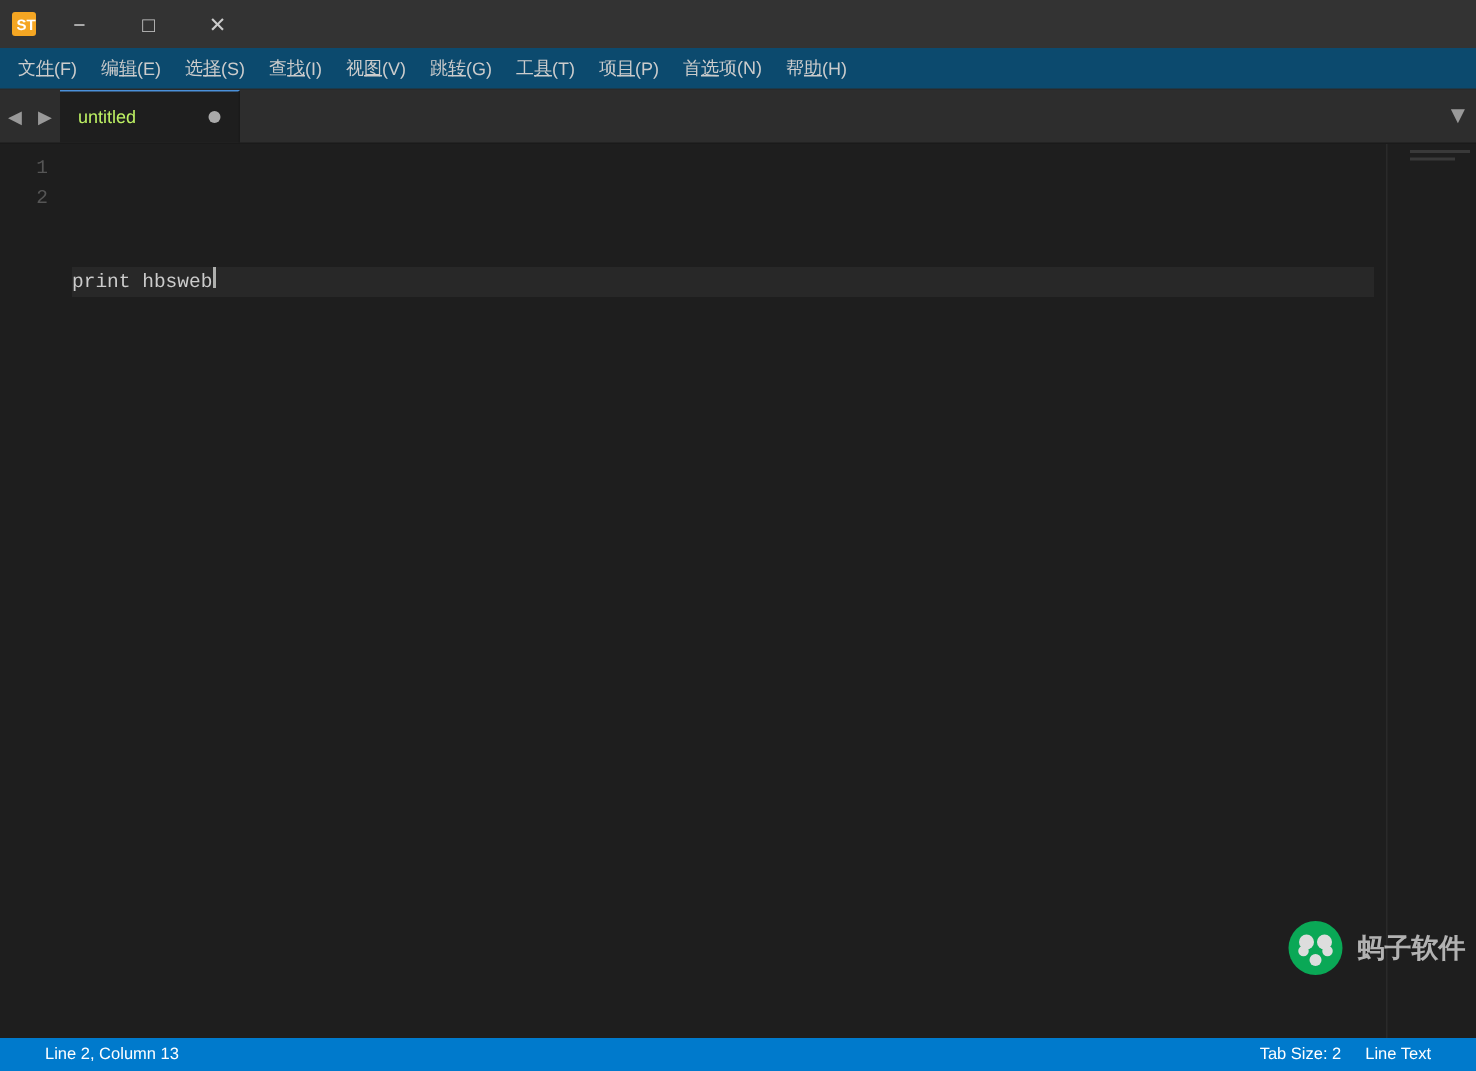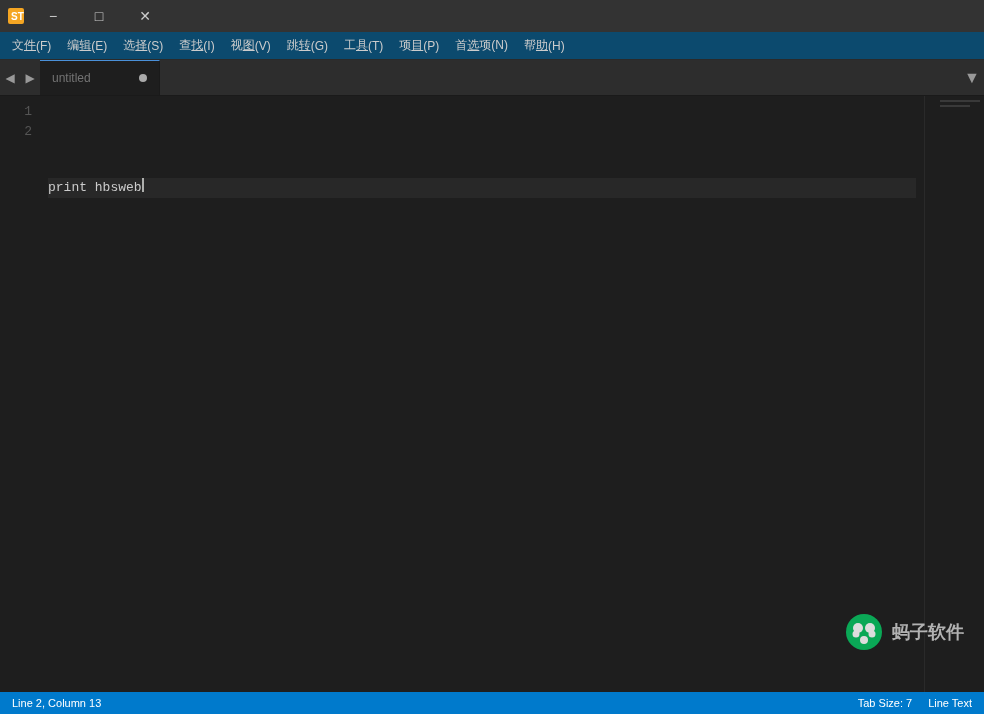--- a/index.html
+++ b/index.html
@@ -86,21 +86,21 @@
       width: 20px;
       display: flex;
       align-items: center;
       justify-content: center;
       color: #999999;
       cursor: pointer;
       font-size: 12px;
     }
     #tab-active {
       background: #1e1e1e;
-      color: #737373;
+      color: #bef264;
       font-size: 12px;
       padding: 0 12px;
       display: flex;
       align-items: center;
       gap: 8px;
       min-width: 120px;
       border-right: 1px solid #1a1a1a;
       border-top: 1px solid #4a90d9;
     }
     #tab-close-dot {
@@ -193,21 +193,21 @@
     #minimap-line2 {
       width: 30px;
       height: 2px;
       background: #555555;
     }
 
     
     #watermark {
       position: absolute;
       bottom: 40px;
-      right: 20px;
+      right: 7px;
       display: flex;
       align-items: center;
       gap: 8px;
       opacity: 0.85;
     }
     #watermark-icon {
       width: 40px;
       height: 40px;
     }
     #watermark-text {
@@ -215,21 +215,21 @@
       font-size: 18px;
       font-weight: bold;
     }
 
     
     #status-bar {
       background: #007acc;
       height: 22px;
       display: flex;
       align-items: center;
-      padding: 0 12px;
+      padding: 0 30px;
       color: #ffffff;
       font-size: 11px;
       gap: 0;
     }
     #status-left {
       flex: 1;
       display: flex;
       align-items: center;
       gap: 16px;
     }
@@ -319,16 +319,16 @@
     </div>
     <span id="watermark-text">蚂子软件</span>
   </div>
 </div>
 
 <div id="status-bar">
   <div id="status-left">
     <span class="status-item">Line 2, Column 13</span>
   </div>
   <div id="status-right">
-    <span class="status-item">Tab Size: 7</span>
+    <span class="status-item">Tab Size: 2</span>
     <span class="status-item">Line Text</span>
   </div>
 </div>
 
 </body></html>

